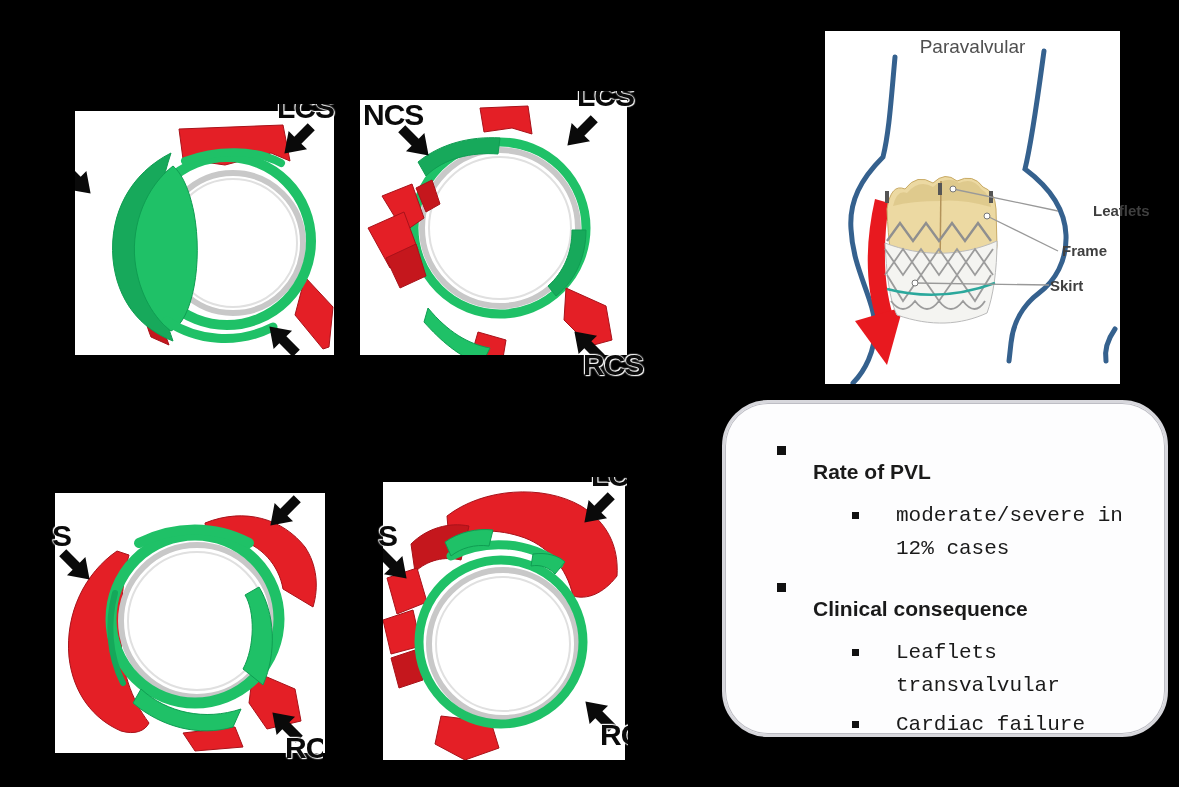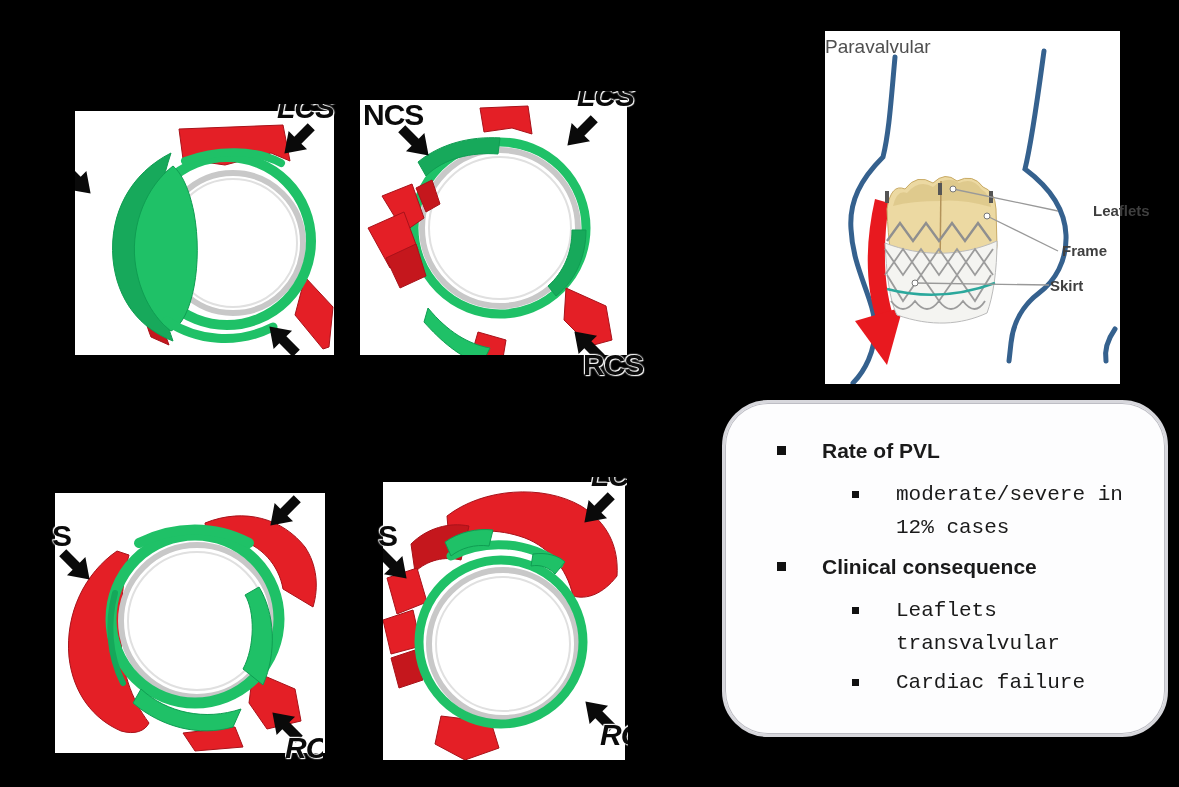--- a/index.html
+++ b/index.html
@@ -14,50 +14,50 @@
   .slide{position:relative;width:1179px;height:787px;background:var(--background);overflow:hidden;}
 
   .panel{position:absolute;background:var(--panel-bg);overflow:hidden;}
   .panel svg{display:block;width:100%;height:100%;}
 
   
   .vlabel{position:absolute;font-weight:bold;font-size:30px;line-height:1.0;color:var(--label-black);
     letter-spacing:-1px;white-space:nowrap;
     text-shadow:0 0 2px #fff,0 0 2px #fff,1px 1px 1px #fff,-1px -1px 1px #fff;}
   .vclip{position:absolute;overflow:hidden;}
-  .vclip .vlabel{position:absolute;left:0;font-style:italic;}
+  .vclip .vlabel{position:absolute;left:0;}
 
   
   .f-red{fill:var(--red);stroke:var(--red-dark);stroke-width:1;}
   .f-red2{fill:#c5171d;stroke:var(--red-dark);stroke-width:1;}
   .f-green{fill:var(--green);stroke:var(--green-dark);stroke-width:1;}
   .f-green2{fill:#17a95b;stroke:var(--green-dark);stroke-width:1;}
   .s-green{fill:none;stroke:var(--green);stroke-linecap:round;}
   .s-green2{fill:none;stroke:#15a85a;stroke-linecap:round;}
   .ring{fill:#fff;stroke:var(--frame-gray);stroke-width:6;}
   .ring2{fill:none;stroke:#e0e0e0;stroke-width:2;}
   .arrow{fill:var(--label-black);}
 
   
   .diagram{position:absolute;left:825px;top:31px;width:295px;height:353px;background:#fff;}
   .diagram svg{display:block;width:100%;height:100%;}
-  .dtitle{position:absolute;left:825px;top:36px;width:295px;font-size:19px;color:var(--diagram-text);}
+  .dtitle{position:absolute;left:825px;top:36px;width:295px;text-align:center;font-size:19px;color:var(--diagram-text);}
   .dlabel{position:absolute;font-size:15px;font-weight:bold;color:#3f3f3f;}
   .aorta{fill:none;stroke:var(--aorta-blue);stroke-width:5;stroke-linecap:round;}
   .leader{stroke:#999;stroke-width:1.3;}
   .anchor{fill:#fff;stroke:#777;stroke-width:1;}
   .mesh{fill:none;stroke:#9c9c9c;stroke-width:1.8;}
   .zig{fill:none;stroke:#8f8f8f;stroke-width:2.4;}
 
   
   .info-box{position:absolute;left:722px;top:400px;width:446px;height:337px;background:#fdfdfe;
     border:3px solid var(--info-border);border-radius:46px;box-shadow:0 0 0 1px #bdbdc4 inset;color:var(--info-text);}
   .info-content{padding-top:31px;}
   .row{display:flex;}
-  .row.l1{padding-left:52px;margin-bottom:11px;}
+  .row.l1{padding-left:52px;margin-bottom:11px;flex-direction:column;}
   .row.l2{padding-left:127px;margin-bottom:6px;font-family:Liberation Mono, monospace;}
   .sq1{width:9px;height:9px;background:#111;margin-top:12px;flex:none;}
   .sq2{width:7px;height:7px;background:#111;margin-top:13px;flex:none;}
   .row.l1 .txt{margin-left:36px;font-weight:bold;font-size:21px;line-height:33px;}
   .row.l2 .txt{margin-left:37px;font-size:21px;line-height:33px;}
   .line:empty{display:none;}
 </style>
 </head>
 <body>
 

